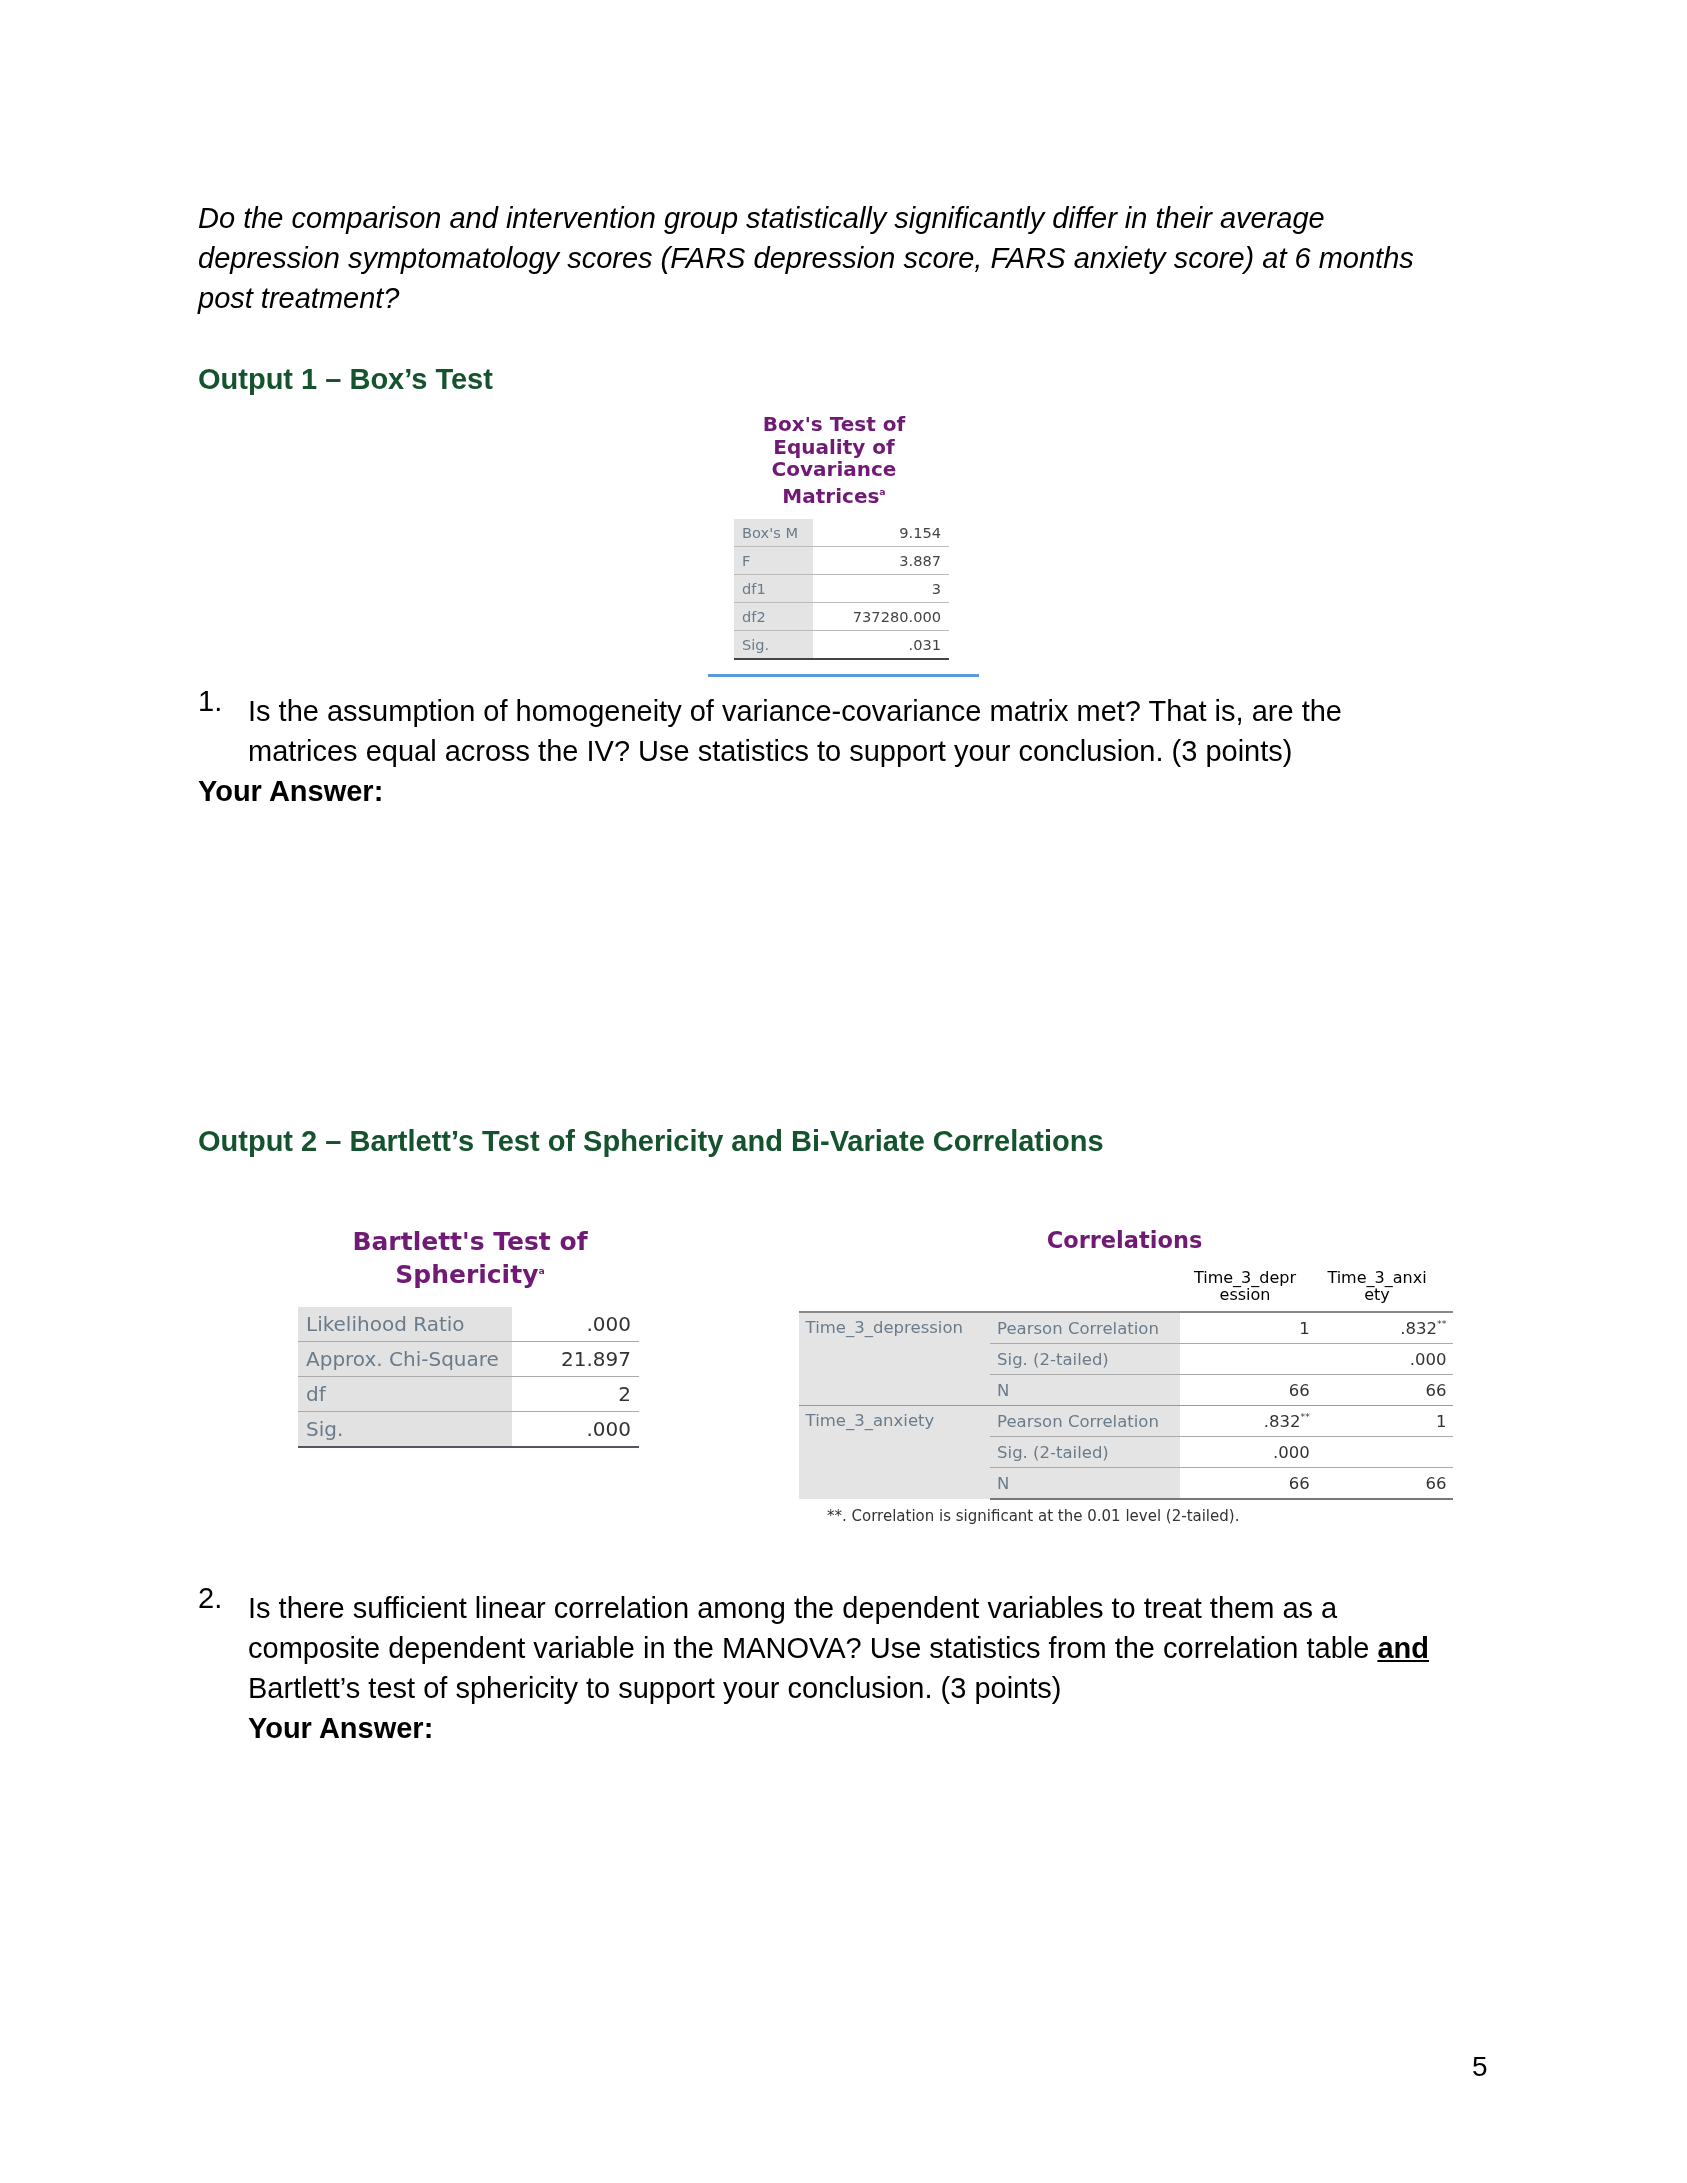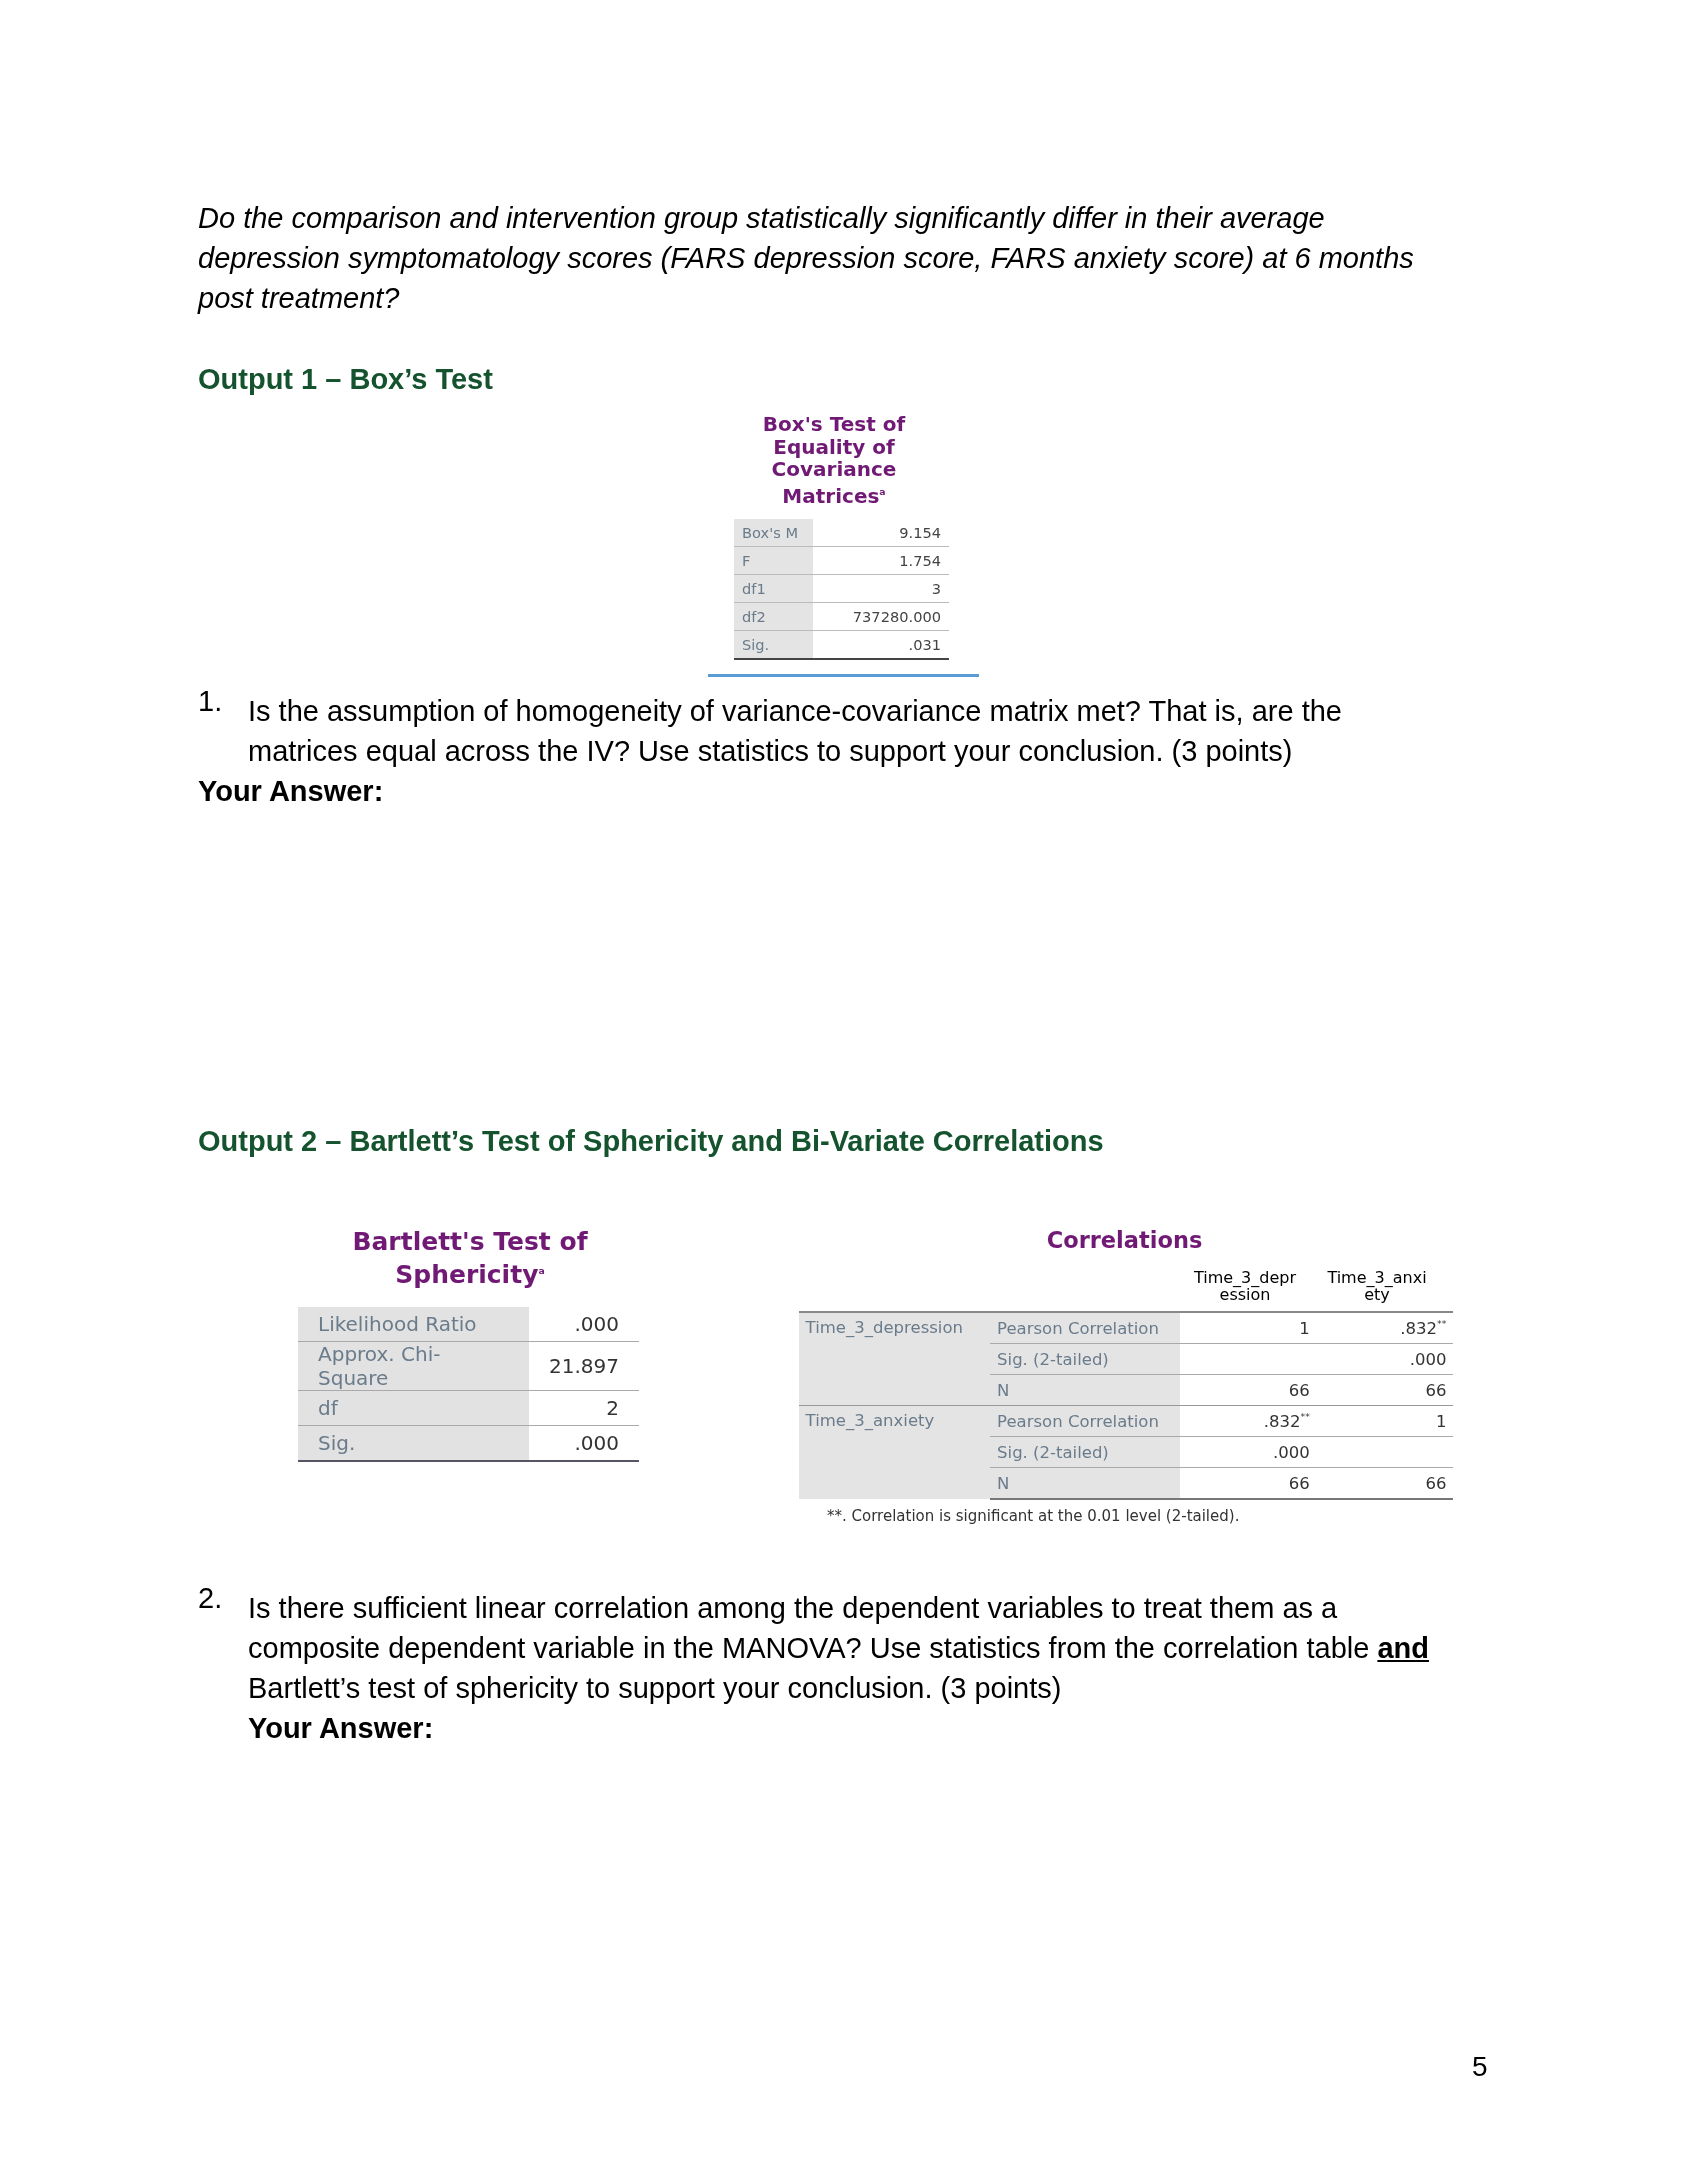--- a/index.html
+++ b/index.html
@@ -24,21 +24,21 @@
   .box-title { left: 748px; top: 413px; width: 172px; font-size: 20px; line-height: 22.5px; }
   .box-table { left: 734px; top: 519px; width: 215px; border-collapse: collapse; font-size: 14.6px; color: #444; }
   .box-table td { height: 27px; padding: 0 8px; }
   .box-table td.lbl { background: #e4e4e4; color: #6a7b8b; width: 63px; }
   .box-table td.val { text-align: right; }
   .box-table tr + tr td { border-top: 1.3px solid #bbb; }
   .box-table tr:last-child td { border-bottom: 2.6px solid #444; }
   .blue-rule { left: 708px; top: 674px; width: 271px; height: 3.3px; background: #5b9bd5; }
   .bart-title { left: 331px; top: 1227px; width: 278px; font-size: 25px; line-height: 29px; }
   .bart-table { left: 298px; top: 1307px; width: 341px; border-collapse: collapse; font-size: 20px; color: #333; }
-  .bart-table td { height: 34px; padding: 0 20px; }
+  .bart-table td { height: 34px; padding: 0 8px; }
   .bart-table td.lbl { background: #e2e2e2; color: #6a7b8b; width: 198px; }
   .bart-table td.val { text-align: right; }
   .bart-table tr + tr td { border-top: 1.3px solid #aaa; }
   .bart-table tr:last-child td { border-bottom: 2.6px solid #556; }
   .corr-title { left: 992px; top: 1227px; width: 265px; font-size: 22.5px; }
   .corr-header { left: 1179px; top: 1269px; font-size: 16px; line-height: 17px; color: #000000; text-align: center; }
   .corr-header div { display: inline-block; width: 132px; vertical-align: top; }
   .corr-table { left: 799px; top: 1311px; width: 654px; border-collapse: collapse; font-size: 16.5px; color: #555; }
   .corr-table td { height: 30px; padding: 0 6.6px; }
   .corr-table td.var { background: #e4e4e4; color: #6a7b8b; width: 179px; vertical-align: top; padding-top: 5.3px; }
@@ -62,21 +62,21 @@
 <div class="abs spss spss-title box-title"><span>Box's Test of Equality of Covariance Matrices</span><sup>a</sup></div>
 
 <table class="abs spss box-table">
   <tbody>
       <tr>
         <td class="lbl">Box's M</td>
         <td class="val">9.154</td>
       </tr>
   <tr>
         <td class="lbl">F</td>
-        <td class="val">1.754</td>
+        <td class="val">3.887</td>
       </tr>
   <tr>
         <td class="lbl">df1</td>
         <td class="val">3</td>
       </tr>
   <tr>
         <td class="lbl">df2</td>
         <td class="val">737280.000</td>
       </tr>
   <tr>

